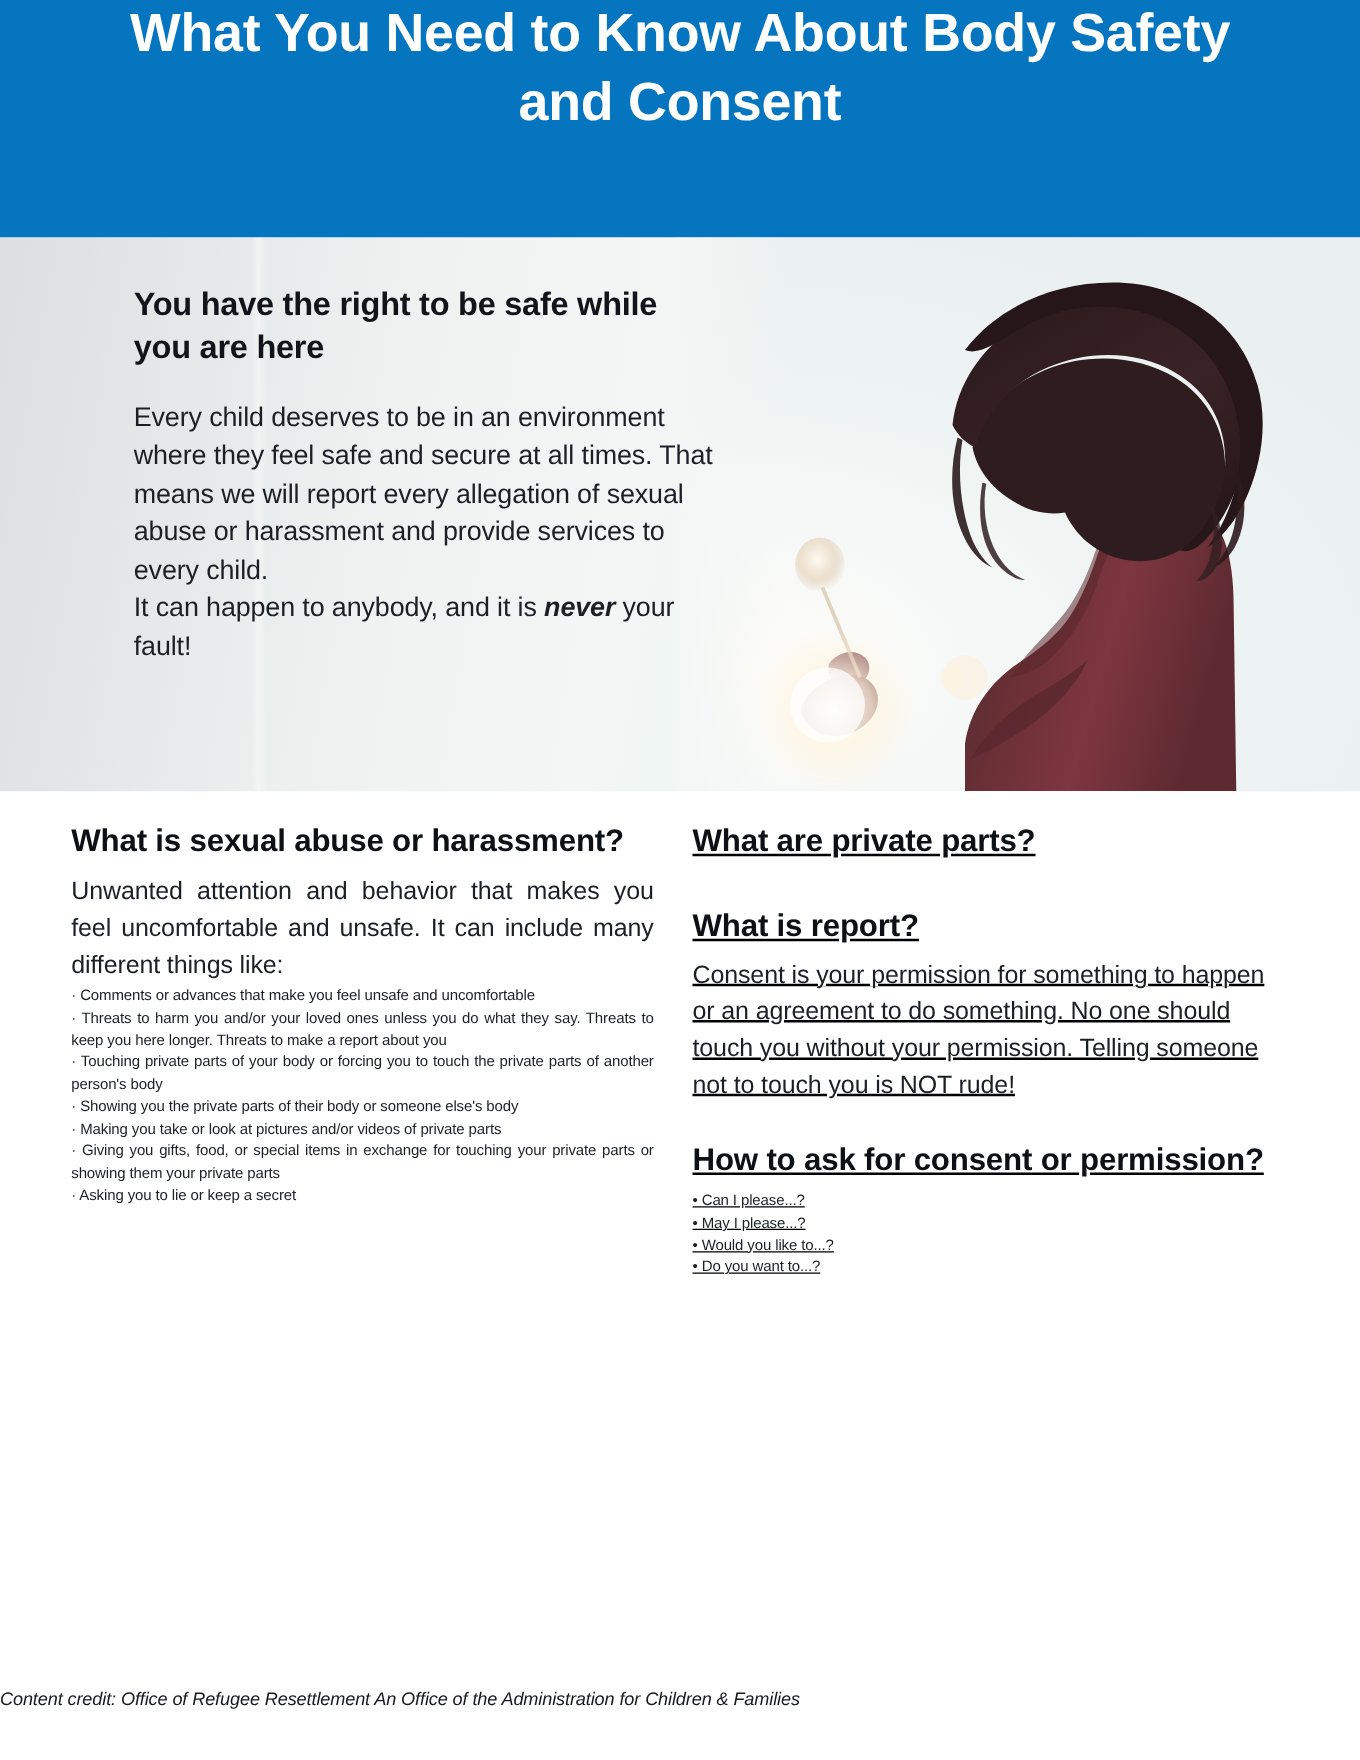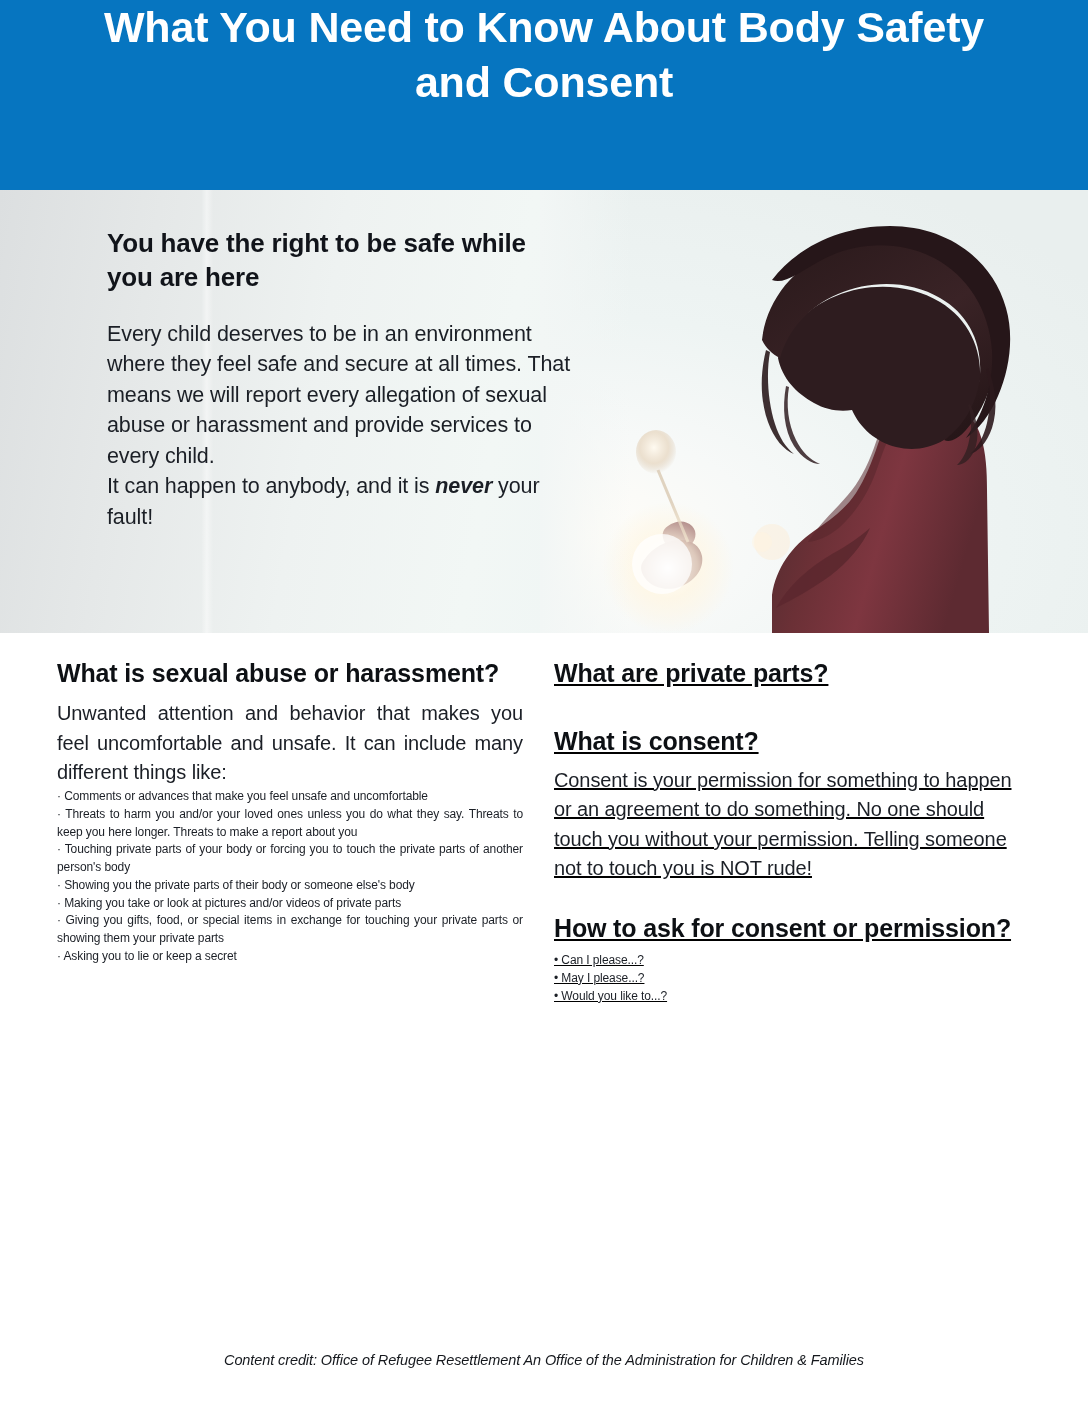--- a/index.html
+++ b/index.html
@@ -156,21 +156,20 @@
   }
   .bullets.justify li { text-align: justify; text-align-last: left; }
 
   .gap-lg { height: 26px; }
 
   
   .footer {
     position: absolute;
     left: 0; top: 1352px;
     width: 1088px;
-    text-align: center;
   }
   .footer-credit {
     font-size: 14.5px;
     font-style: italic;
     color: #15181d;
     letter-spacing: -0.1px;
   }
 </style>
 </head>
 <body>
@@ -320,30 +319,31 @@
         <li>· Giving you gifts, food, or special items in exchange for touching your private parts or showing them your private parts</li>
         <li>· Asking you to lie or keep a secret</li>
       </ul>
     </div>
 
     <div class="col-right">
       <h3 class="sec-head tight">What are private parts?</h3>
 
       <div class="gap-lg"></div>
 
-      <h3 class="sec-head tight">What is consent?</h3>
+      <h3 class="sec-head tight">What is report?</h3>
       <p class="para">Consent is your permission for something to happen or an agreement to do something. No one should touch you without your permission. Telling someone not to touch you is NOT rude!</p>
 
       <div class="gap-lg"></div>
 
       <h3 class="sec-head tight">How to ask for consent or permission?</h3>
       <ul class="bullets">
         <li>• Can I please...?</li>
         <li>• May I please...?</li>
         <li>• Would you like to...?</li>
+        <li>• Do you want to...?</li>
       </ul>
     </div>
 
   </section>
 
   <footer class="footer">
     <p class="footer-credit">Content credit: Office of Refugee Resettlement An Office of the Administration for Children &amp; Families</p>
   </footer>
 
 </div>

